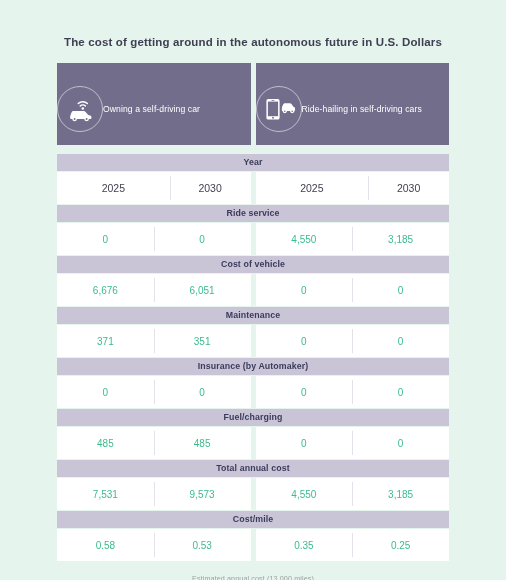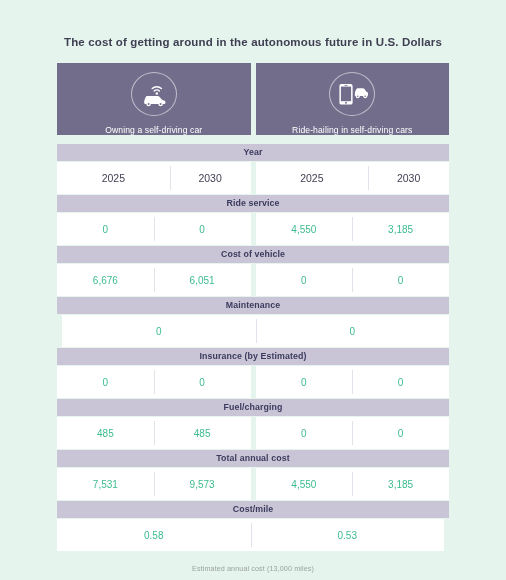--- a/index.html
+++ b/index.html
@@ -35,23 +35,22 @@
 
   
   .cards {
     display: flex;
     margin: 14px 57px 0 57px;
     gap: 5px;
   }
   .card {
     background: #736d8c;
     flex: 1 1 0;
-    height: 72px;
-    display: flex;
-    flex-direction: column;
+    height: 82px;
+    display: flex;
     align-items: center;
     justify-content: flex-start;
     position: relative;
   }
   .card-icon-wrap {
     width: 44px;
     height: 44px;
     margin-top: 9px;
     border: 1px solid rgba(255,255,255,0.55);
     border-radius: 50%;
@@ -218,28 +217,32 @@
       </div>
       <div class="gap"></div>
       <div class="grp">
         <div class="cell">0</div>
         <div class="cell">0</div>
       </div>
     </div>
 
     <div class="band">Maintenance</div>
     <div class="datarow">
-      <div class="gap"></div>
-      <div class="grp">
-        <div class="cell">0</div>
-        <div class="cell">0</div>
-      </div>
-    </div>
-
-    <div class="band">Insurance (by Estimated)</div>
+      <div class="grp">
+        <div class="cell">371</div>
+        <div class="cell">351</div>
+      </div>
+      <div class="gap"></div>
+      <div class="grp">
+        <div class="cell">0</div>
+        <div class="cell">0</div>
+      </div>
+    </div>
+
+    <div class="band">Insurance (by Automaker)</div>
     <div class="datarow">
       <div class="grp">
         <div class="cell">0</div>
         <div class="cell">0</div>
       </div>
       <div class="gap"></div>
       <div class="grp">
         <div class="cell">0</div>
         <div class="cell">0</div>
       </div>
@@ -271,19 +274,23 @@
       </div>
     </div>
 
     <div class="band">Cost/mile</div>
     <div class="datarow">
       <div class="grp">
         <div class="cell">0.58</div>
         <div class="cell">0.53</div>
       </div>
       <div class="gap"></div>
+      <div class="grp">
+        <div class="cell">0.35</div>
+        <div class="cell">0.25</div>
+      </div>
     </div>
 
   </div>
 
   <div class="footnote">Estimated annual cost (13,000 miles)</div>
 
 </div>
 
 </body></html>

